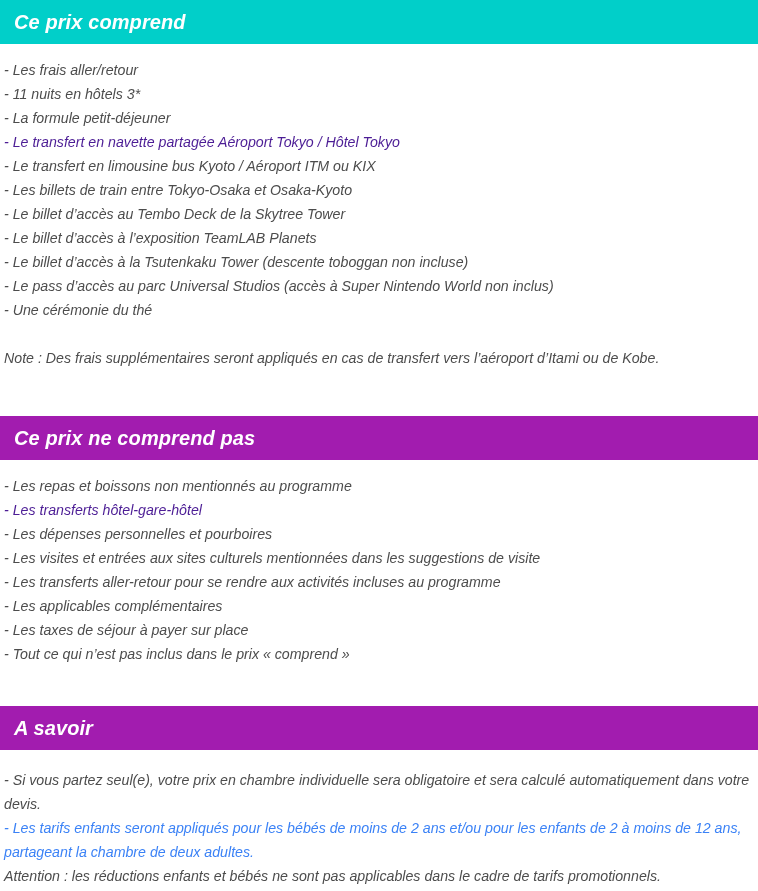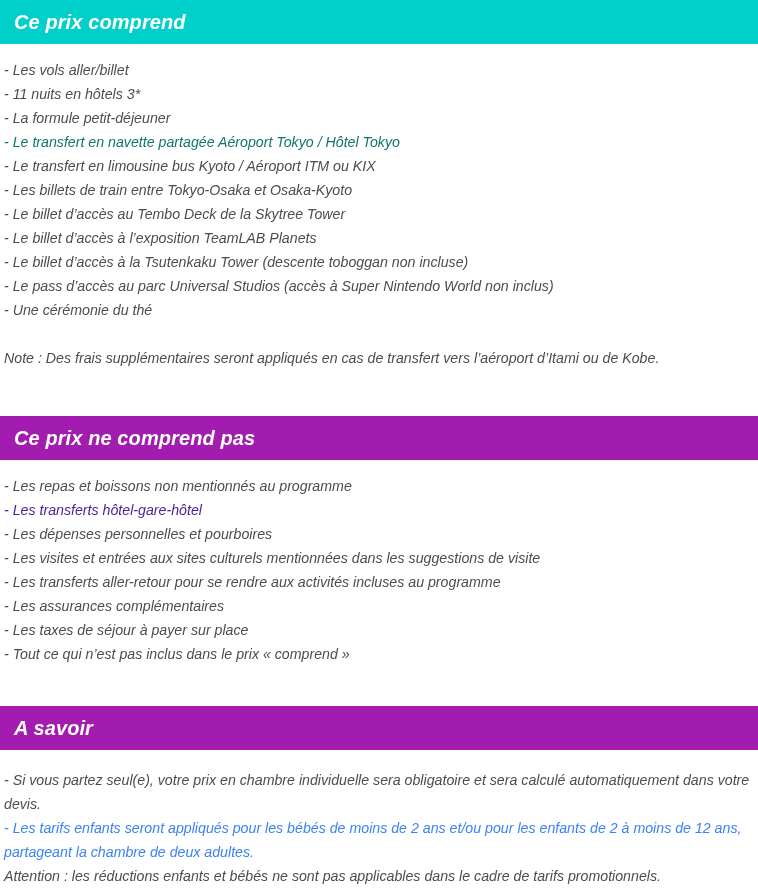--- a/index.html
+++ b/index.html
@@ -59,24 +59,24 @@
 </head>
 <body>
 
 <div class="doc">
 
   <div class="section-bar" style="background: rgb(1, 207, 201);">
     <span class="bar-title" style="color: rgb(255, 255, 255);">Ce prix comprend</span>
   </div>
   <div class="spacer-14"></div>
   <div class="section-body">
-    <div class="line" style="color: rgb(76, 76, 76);">- Les vols aller/billet</div>
+    <div class="line" style="color: rgb(76, 76, 76);">- Les frais aller/retour</div>
     <div class="line" style="color: rgb(76, 76, 76);">- 11 nuits en hôtels 3*</div>
     <div class="line" style="color: rgb(76, 76, 76);">- La formule petit-déjeuner</div>
-    <div class="line" style="color: #0f766e;">- Le transfert en navette partagée Aéroport Tokyo / Hôtel Tokyo</div>
+    <div class="line" style="color: #4c1d95;">- Le transfert en navette partagée Aéroport Tokyo / Hôtel Tokyo</div>
     <div class="line" style="color: rgb(76, 76, 76);">- Le transfert en limousine bus Kyoto / Aéroport ITM ou KIX</div>
     <div class="line" style="color: rgb(76, 76, 76);">- Les billets de train entre Tokyo-Osaka et Osaka-Kyoto</div>
     <div class="line" style="color: rgb(76, 76, 76);">- Le billet d’accès au Tembo Deck de la Skytree Tower</div>
     <div class="line" style="color: rgb(76, 76, 76);">- Le billet d’accès à l’exposition TeamLAB Planets</div>
     <div class="line" style="color: rgb(76, 76, 76);">- Le billet d’accès à la Tsutenkaku Tower (descente toboggan non incluse)</div>
     <div class="line" style="color: rgb(76, 76, 76);">- Le pass d’accès au parc Universal Studios (accès à Super Nintendo World non inclus)</div>
     <div class="line" style="color: rgb(76, 76, 76);">- Une cérémonie du thé</div>
     <div class="spacer-24"></div>
     <div class="line" style="color: rgb(76, 76, 76);">Note : Des frais supplémentaires seront appliqués en cas de transfert vers l’aéroport d’Itami ou de Kobe.</div>
   </div>
@@ -86,21 +86,21 @@
   <div class="section-bar" style="background: #a21caf;">
     <span class="bar-title" style="color: rgb(255, 255, 255);">Ce prix ne comprend pas</span>
   </div>
   <div class="spacer-14"></div>
   <div class="section-body">
     <div class="line" style="color: rgb(76, 76, 76);">- Les repas et boissons non mentionnés au programme</div>
     <div class="line" style="color: #4c1d95;">- Les transferts hôtel-gare-hôtel</div>
     <div class="line" style="color: rgb(76, 76, 76);">- Les dépenses personnelles et pourboires</div>
     <div class="line" style="color: rgb(76, 76, 76);">- Les visites et entrées aux sites culturels mentionnées dans les suggestions de visite</div>
     <div class="line" style="color: rgb(76, 76, 76);">- Les transferts aller-retour pour se rendre aux activités incluses au programme</div>
-    <div class="line" style="color: rgb(76, 76, 76);">- Les assurances complémentaires</div>
+    <div class="line" style="color: rgb(76, 76, 76);">- Les applicables complémentaires</div>
     <div class="line" style="color: rgb(76, 76, 76);">- Les taxes de séjour à payer sur place</div>
     <div class="line" style="color: rgb(76, 76, 76);">- Tout ce qui n’est pas inclus dans le prix « comprend »</div>
   </div>
 
   <div class="spacer-40"></div>
 
   <div class="section-bar" style="background: #a21caf;">
     <span class="bar-title" style="color: rgb(255, 255, 255);">A savoir</span>
   </div>
   <div class="spacer-18"></div>

